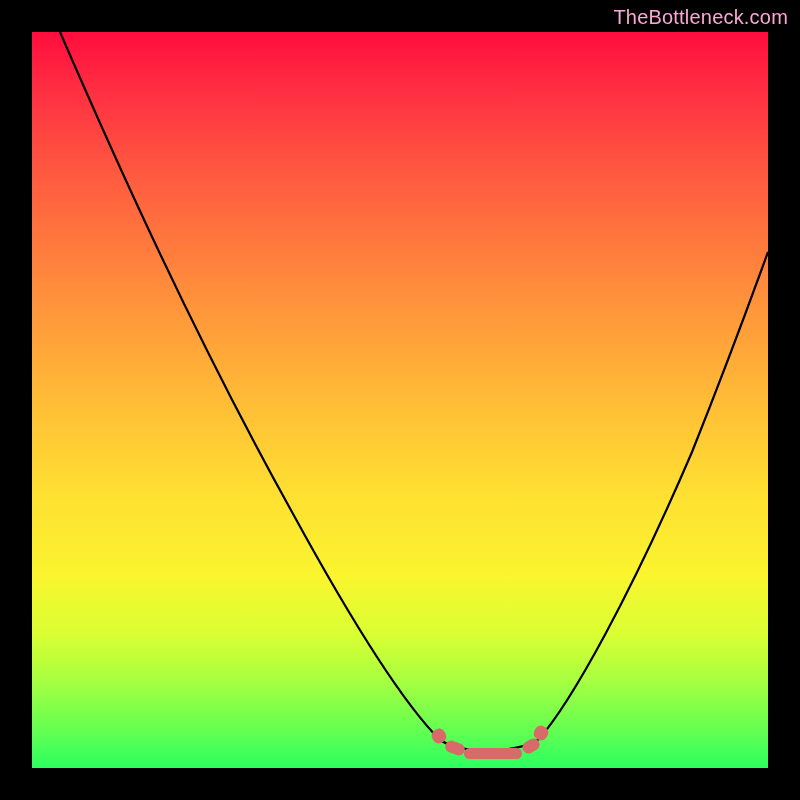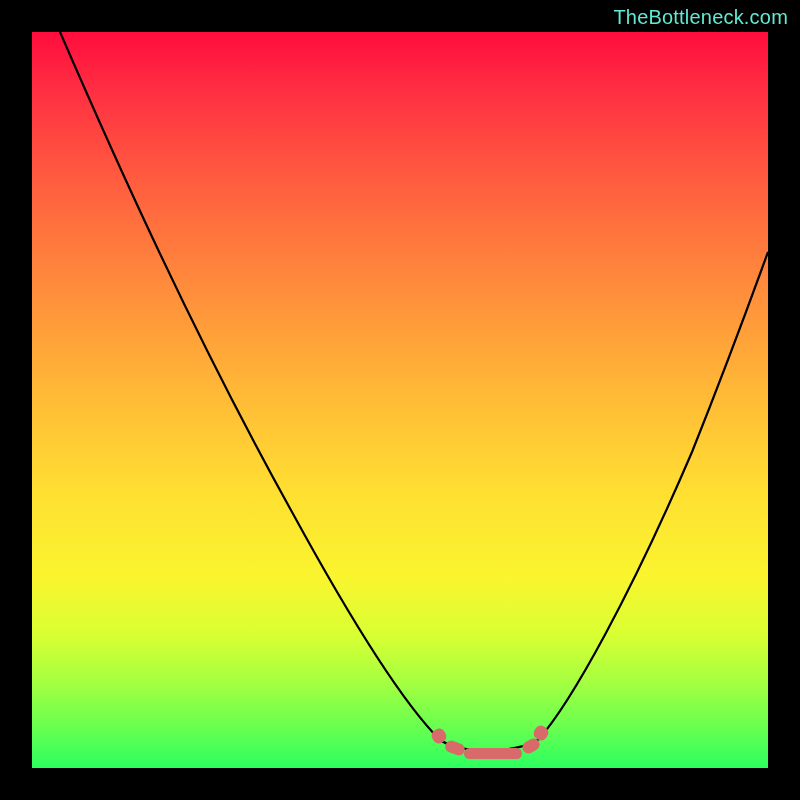--- a/index.html
+++ b/index.html
@@ -36,21 +36,21 @@
       #d8ff33 82%,
       #a8ff40 88%,
       #6dff4f 94%,
       #2cff60 100%
     );
   }
   .watermark {
     position: absolute;
     top: 6px;
     right: 12px;
-    color: #5eead4;
+    color: #f9a8d4;
     font-size: 20px;
     letter-spacing: 0.2px;
     font-weight: 500;
     user-select: none;
   }
   svg.curve {
     position: absolute;
     left: 0;
     top: 0;
     width: 736px;

